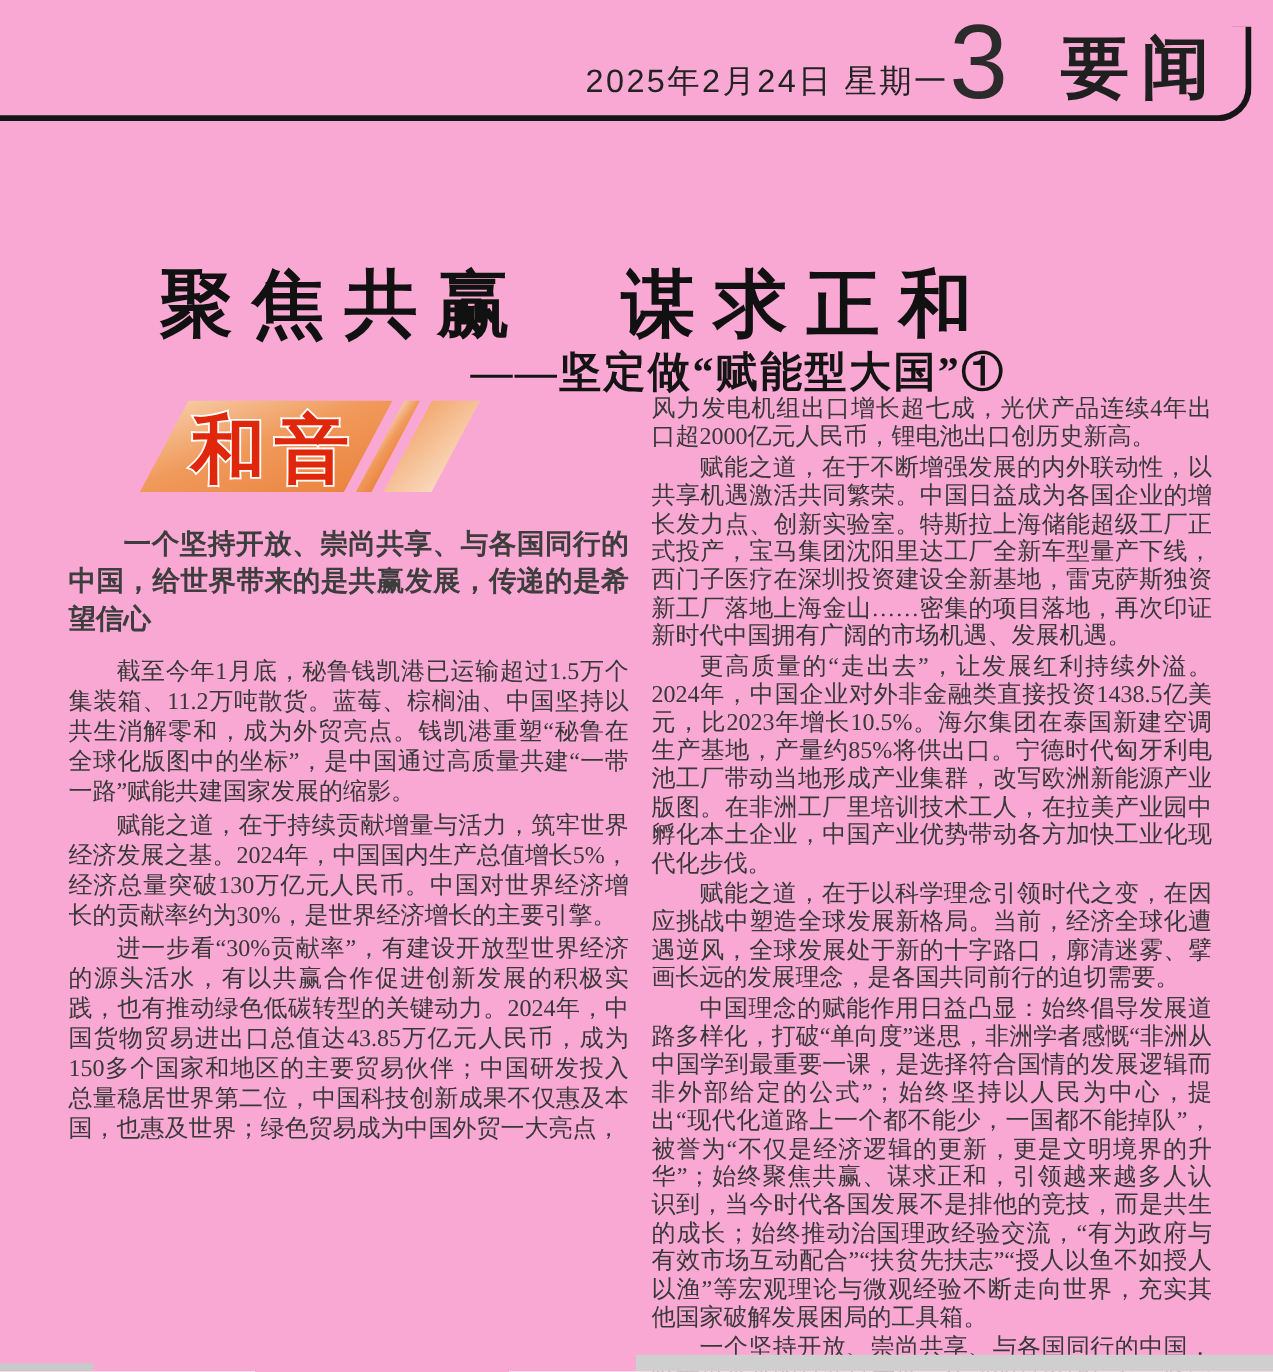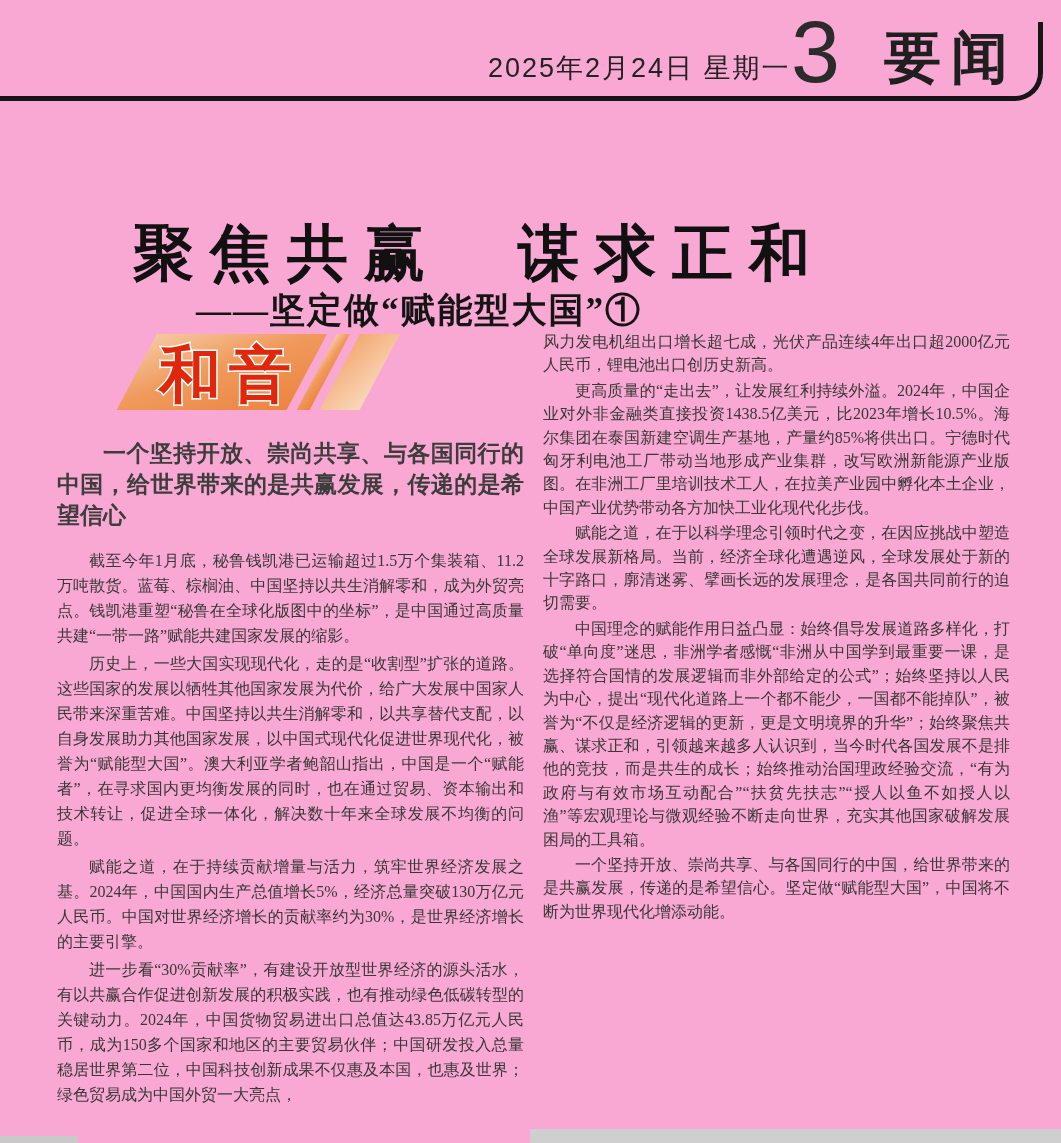--- a/index.html
+++ b/index.html
@@ -59,21 +59,21 @@
     font-size: 61px;
     font-weight: bold;
     letter-spacing: 16px;
     color: #111111;
     white-space: nowrap;
   }
   .subtitle {
     position: absolute;
     top: 258px; left: 0;
     width: 838px;
-    text-align: center;
+    text-align: right;
     font-family: "Liberation Serif", serif;
     font-size: 35px;
     font-weight: bold;
     letter-spacing: 2px;
     color: #141414;
     white-space: nowrap;
   }
 
   
   .cols {
@@ -92,21 +92,21 @@
     font-weight: bold;
     font-size: 23px;
     line-height: 31px;
     color: #3d3d3d;
     text-indent: 2em;
     text-align: justify;
     margin: 0 0 17px 0;
   }
   .body {
     font-family: "Liberation Serif", serif;
-    font-size: 16px;
+    font-size: 20px;
     line-height: 25px;
     color: #383838;
     text-align: justify;
     text-indent: 2em;
     margin: 0 0 3px 0;
   }
   .no-indent { text-indent: 0; }
   .col-right .body { line-height: 23.4px; margin-bottom: 2px; }
 
   
@@ -158,27 +158,27 @@
             <rect x="280" y="0" width="13" height="76" fill="url(#hg1)"></rect>
             <rect x="303" y="0" width="40" height="76" fill="url(#hg2)"></rect>
           </g>
           <text x="102" y="66" font-family="Liberation Sans, sans-serif" font-size="62" font-weight="bold" fill="#e1270b" stroke="#ffffff" stroke-width="3" paint-order="stroke" letter-spacing="8">和音</text>
         </svg>
       </div>
 
       <p class="intro">一个坚持开放、崇尚共享、与各国同行的中国，给世界带来的是共赢发展，传递的是希望信心</p>
 
       <p class="body">截至今年1月底，秘鲁钱凯港已运输超过1.5万个集装箱、11.2万吨散货。蓝莓、棕榈油、中国坚持以共生消解零和，成为外贸亮点。钱凯港重塑“秘鲁在全球化版图中的坐标”，是中国通过高质量共建“一带一路”赋能共建国家发展的缩影。</p>
-      <p class="body">历史上，一些大国实现现代化，走的是“收割型”扩张的道路。这些国家的发展以牺牲其他国家发展为代价，给广大发展中国家人民带来深重苦难。中国坚持以共生消解零和，以共享替代支配，以自身发展助力其他国家发展，以中国式现代化促进世界现代化，被誉为“赋能型大国”。澳大利亚学者鲍韶山指出，中国是一个“赋能者”，在寻求国内更均衡发展的同时，也在通过贸易、资本输出和技术转让，促进全球一体化，解决数十年来全球发展不均衡的问题。</p>
       <p class="body">赋能之道，在于持续贡献增量与活力，筑牢世界经济发展之基。2024年，中国国内生产总值增长5%，经济总量突破130万亿元人民币。中国对世界经济增长的贡献率约为30%，是世界经济增长的主要引擎。</p>
       <p class="body">进一步看“30%贡献率”，有建设开放型世界经济的源头活水，有以共赢合作促进创新发展的积极实践，也有推动绿色低碳转型的关键动力。2024年，中国货物贸易进出口总值达43.85万亿元人民币，成为150多个国家和地区的主要贸易伙伴；中国研发投入总量稳居世界第二位，中国科技创新成果不仅惠及本国，也惠及世界；绿色贸易成为中国外贸一大亮点，</p>
     </div>
 
     <div class="col col-right">
       <p class="body no-indent">风力发电机组出口增长超七成，光伏产品连续4年出口超2000亿元人民币，锂电池出口创历史新高。</p>
+      <p class="body">赋能之道，在于不断增强发展的内外联动性，以共享机遇激活共同繁荣。中国日益成为各国企业的增长发力点、创新实验室。特斯拉上海储能超级工厂正式投产，宝马集团沈阳里达工厂全新车型量产下线，西门子医疗在深圳投资建设全新基地，雷克萨斯独资新工厂落地上海金山……密集的项目落地，再次印证新时代中国拥有广阔的市场机遇、发展机遇。</p>
       <p class="body">更高质量的“走出去”，让发展红利持续外溢。2024年，中国企业对外非金融类直接投资1438.5亿美元，比2023年增长10.5%。海尔集团在泰国新建空调生产基地，产量约85%将供出口。宁德时代匈牙利电池工厂带动当地形成产业集群，改写欧洲新能源产业版图。在非洲工厂里培训技术工人，在拉美产业园中孵化本土企业，中国产业优势带动各方加快工业化现代化步伐。</p>
       <p class="body">赋能之道，在于以科学理念引领时代之变，在因应挑战中塑造全球发展新格局。当前，经济全球化遭遇逆风，全球发展处于新的十字路口，廓清迷雾、擘画长远的发展理念，是各国共同前行的迫切需要。</p>
       <p class="body">中国理念的赋能作用日益凸显：始终倡导发展道路多样化，打破“单向度”迷思，非洲学者感慨“非洲从中国学到最重要一课，是选择符合国情的发展逻辑而非外部给定的公式”；始终坚持以人民为中心，提出“现代化道路上一个都不能少，一国都不能掉队”，被誉为“不仅是经济逻辑的更新，更是文明境界的升华”；始终聚焦共赢、谋求正和，引领越来越多人认识到，当今时代各国发展不是排他的竞技，而是共生的成长；始终推动治国理政经验交流，“有为政府与有效市场互动配合”“扶贫先扶志”“授人以鱼不如授人以渔”等宏观理论与微观经验不断走向世界，充实其他国家破解发展困局的工具箱。</p>
       <p class="body">一个坚持开放、崇尚共享、与各国同行的中国，给世界带来的是共赢发展，传递的是希望信心。坚定做“赋能型大国”，中国将不断为世界现代化增添动能。</p>
     </div>
 
   </div>
 
   <div class="strip-right"></div>
   <div class="strip-left"></div>

